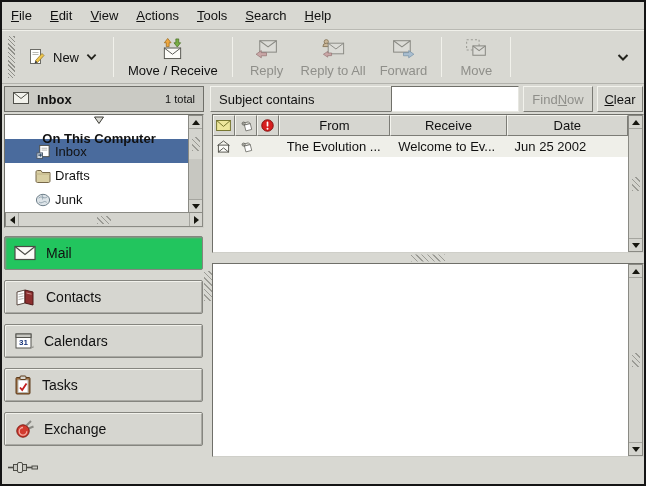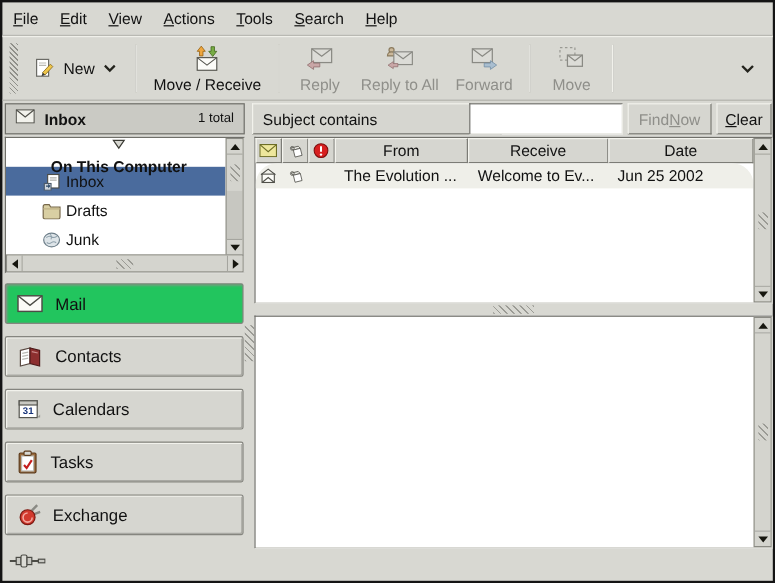--- a/index.html
+++ b/index.html
@@ -81,21 +81,21 @@
           background:#d6d6d0;border:1px solid #85857f;border-radius:2px;
           box-shadow:inset 1px 1px 0 #f2f2ec, inset -1px -1px 0 #a9a9a3;font-size:14px;color:#111;}
   .sw-btn.active{background:#22c55e;box-shadow:inset 1px 1px 2px #90908a;}
 
   
   .list-pane{position:absolute;left:210px;top:112px;width:432px;height:139px;background:#fff;
              border:1px solid;border-color:#6f6f69 #cfcfc9 #cfcfc9 #6f6f69;}
   #msg-header{position:absolute;left:0;top:0;right:15px;height:21px;display:flex;}
   .col-hd{background:#d6d6d0;border:1px solid;border-color:#f4f4ee #7c7c76 #7c7c76 #f4f4ee;
           display:flex;align-items:center;justify-content:center;font-size:13px;height:21px;}
-  #msg-rows{position:absolute;left:0;top:21px;right:15px;bottom:0;overflow:hidden;border-radius:18px;}
+  #msg-rows{position:absolute;left:0;top:21px;right:15px;bottom:0;overflow:hidden;}
   .msg-row{height:21px;display:flex;align-items:center;background:#efefe9;font-size:13px;}
   .msg-cell{display:flex;align-items:center;padding-left:8px;overflow:hidden;white-space:nowrap;}
   .msg-icell{display:flex;align-items:center;justify-content:center;}
   #list-vsb{position:absolute;right:0;top:0;width:15px;height:137px;}
 
   
   .vsplit{position:absolute;left:202px;top:112px;width:8px;height:344px;}
   .vsplit .sb-grip{height:30px;}
   .hsplit{position:absolute;left:210px;top:251px;width:432px;height:10px;}
   .hsplit .sb-grip{width:34px;height:7px;}

